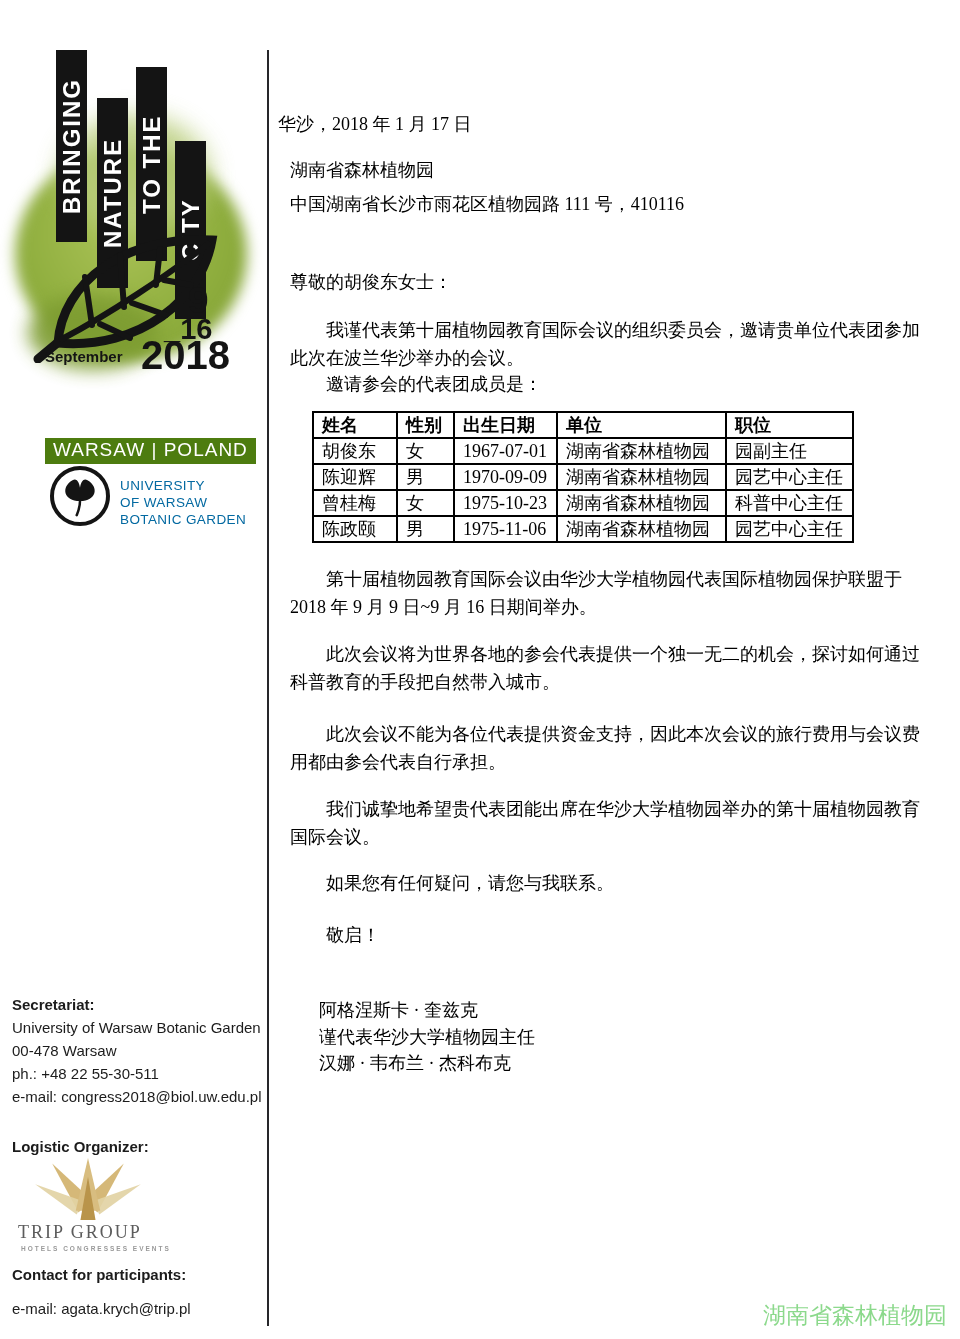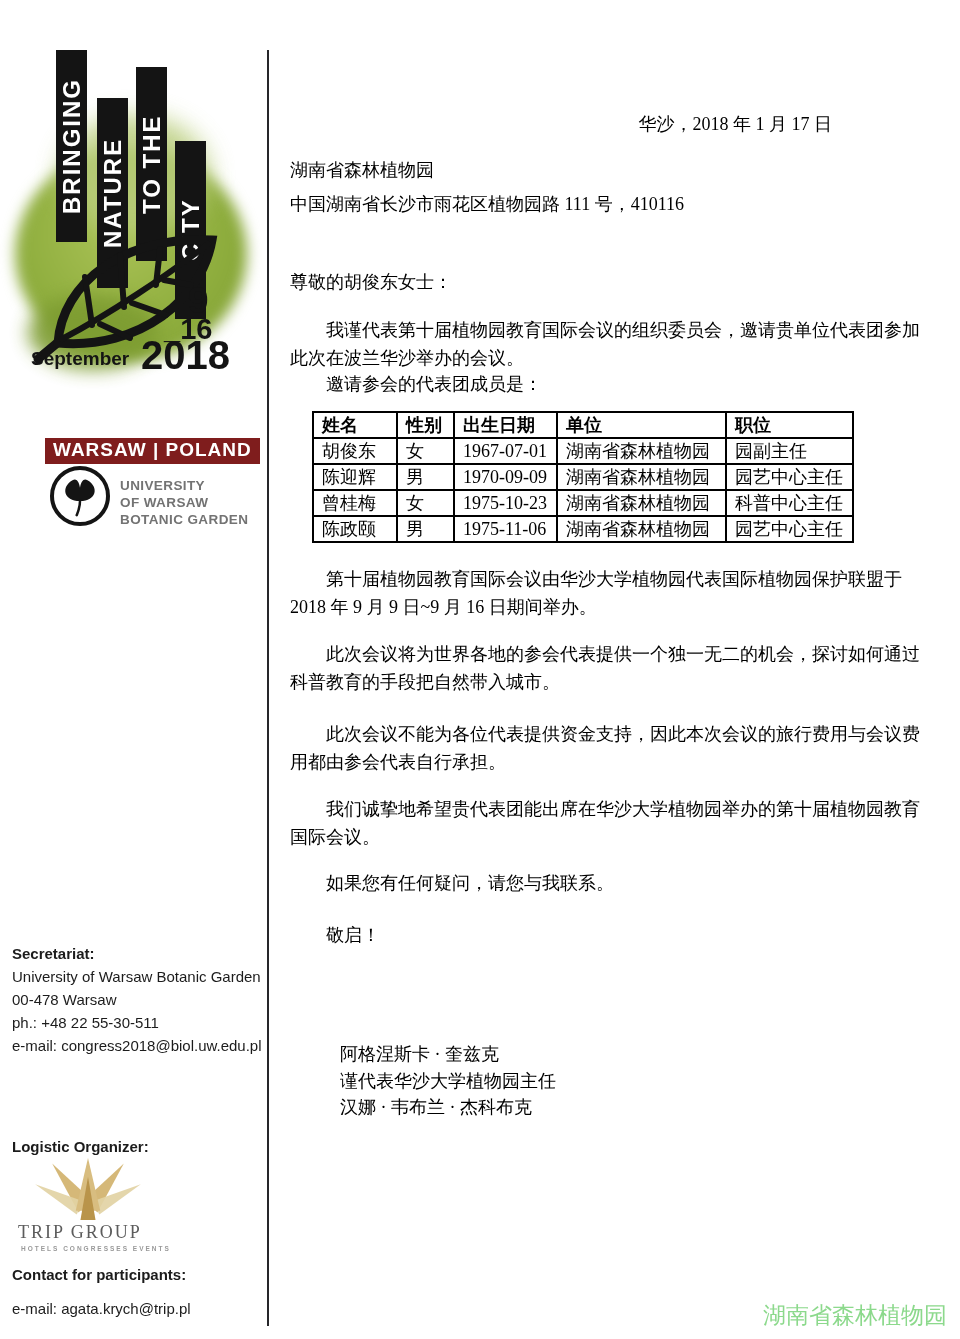--- a/index.html
+++ b/index.html
@@ -25,57 +25,57 @@
 
   .bar { position:absolute; width:31px; background:#141414; z-index:2; display:flex; align-items:flex-start; justify-content:center; }
   .bar span {
     writing-mode: vertical-rl; transform: rotate(180deg);
     color:#fff; font-weight:700; font-size:24px; letter-spacing:2px;
     height:100%; display:flex; align-items:center; justify-content:center;
   }
   .leaf-svg { position:absolute; left:28px; top:223px; z-index:3; }
   .logo-9    { position:absolute; left:188px; top:282px; font-size:37px; font-weight:700; color:#141414; z-index:4; line-height:1;}
   .logo-16   { position:absolute; left:164px; top:315px; font-size:29px; font-weight:700; color:#141414; z-index:4; line-height:1;}
-  .logo-month{ position:absolute; left:31px;  top:349px; font-size:19px; font-weight:700; color:#141414; z-index:4; line-height:1;}
+  .logo-month{ position:absolute; left:45px;  top:349px; font-size:15px; font-weight:700; color:#141414; z-index:4; line-height:1;}
   .logo-year { position:absolute; left:141px; top:335px; font-size:40px; font-weight:700; color:#141414; z-index:4; line-height:1;}
 
   .congress { position:absolute; left:45px; top:377px; color:#2e2e2d; z-index:4; }
   .congress div:nth-child(1){ font-size:18px; line-height:21px; }
   .congress div:nth-child(2){ font-size:18px; line-height:21px; }
   .congress div:nth-child(3){ font-size:21px; line-height:23px; }
 
-  .warsaw-banner { position:absolute; left:45px; top:438px; background:#7f1d1d; color:#fff;
-    font-size:19px; font-weight:700; letter-spacing:1px; padding:1px 8px 3px 8px; z-index:4; }
+  .warsaw-banner { position:absolute; left:45px; top:438px; background:#4d7c0f; color:#fff;
+    font-size:19px; font-weight:400; letter-spacing:1px; padding:1px 8px 3px 8px; z-index:4; }
 
   .uw-logo-circle { position:absolute; left:50px; top:466px; width:60px; height:60px;
     border:4px solid #141414; border-radius:50%; display:flex; align-items:center; justify-content:center; }
   .uw-name { position:absolute; left:120px; top:477px; font-size:13.5px; line-height:17px;
-    color:#737373; letter-spacing:.4px; font-weight:700; }
+    color:#0369a1; letter-spacing:.4px; font-weight:400; }
 
   .side-block { position:absolute; left:12px; color:#1c1c1c; font-size:15px; line-height:23px; }
   .side-heading { font-weight:700; }
 
   .trip-logo   { position:absolute; left:28px; top:1156px; }
   .trip-name   { position:absolute; left:18px; top:1222px; font-family:"Liberation Serif", serif;
                  font-size:18px; color:#5c5c5c; letter-spacing:2px; }
   .trip-sub    { position:absolute; left:21px; top:1245px; font-size:6.5px; color:#999;
                  letter-spacing:2px; font-weight:700; }
 
   
   .letter { font-family:"Liberation Serif", "DejaVu Serif", serif; color:#000; font-size:18px; }
   .m-abs { position:absolute; }
-  .m-date   { left:300px; top:112px; width:532px; text-align:right; }
+  .m-date   { left:278px; top:112px; width:532px; }
   .m-org    { left:290px; top:158px; }
   .m-addr   { left:290px; top:192px; }
   .m-salut  { left:290px; top:270px; }
   .para { left:290px; width:634px; line-height:27.5px; text-indent:36px; }
   .m-p0 { top:317px; } .m-intro { left:290px; top:372px; text-indent:36px; }
   .m-p1 { top:566px; } .m-p2 { top:641px; } .m-p3 { top:721px; } .m-p4 { top:796px; } .m-p5 { top:870px; }
   .m-close { left:290px; top:923px; text-indent:36px; }
-  .m-sig { left:308px; top:997px; line-height:26.5px;margin-top:44px; }
+  .m-sig { left:287px; top:997px; line-height:26.5px; }
   .m-sig div { margin-left:32px; }
 
   table.members { position:absolute; left:312px; top:411px; border-collapse:collapse;
     font-family:"Liberation Serif","DejaVu Serif",serif; font-size:18px; }
   table.members th, table.members td { border:2px solid #000; height:24px; padding:0 4px 0 8px;
     text-align:left; font-weight:400; white-space:nowrap; }
   table.members th { font-weight:700; }
   .col-name{width:84px;} .col-sex{width:57px;} .col-dob{width:103px;} .col-org{width:169px;} .col-title{width:127px;}
 
   .watermark { position:absolute; left:763px; top:1300px; font-family:"Liberation Serif", serif;
@@ -130,21 +130,21 @@
       <path d="M30 36 C 10 36, 7 19, 21 11 C 27 8, 29 15, 30 20 C 31 15, 33 8, 39 11 C 53 19, 50 36, 30 36 Z" fill="#141414"></path>
       <path d="M30 36 C 30 44, 28 48, 26 53" stroke="#141414" stroke-width="3" fill="none" stroke-linecap="round"></path>
     </svg>
   </div>
   <div class="uw-name">
     <div>UNIVERSITY</div>
     <div>OF WARSAW</div>
     <div>BOTANIC GARDEN</div>
   </div>
 
-  <div class="side-block" style="top:942px; width:252px;">
+  <div class="side-block" style="top:993px; width:252px;">
     <div class="side-heading">Secretariat:</div>
     <div>University of Warsaw Botanic Garden</div>
     <div>00-478 Warsaw</div>
     <div>ph.: +48 22 55-30-511</div>
     <div>e-mail: congress2018@biol.uw.edu.pl</div>
   </div>
 
   <div class="side-block side-heading" style="top:1135px;">Logistic Organizer:</div>
 
   <svg class="trip-logo" width="120" height="66" viewBox="0 0 120 70">

